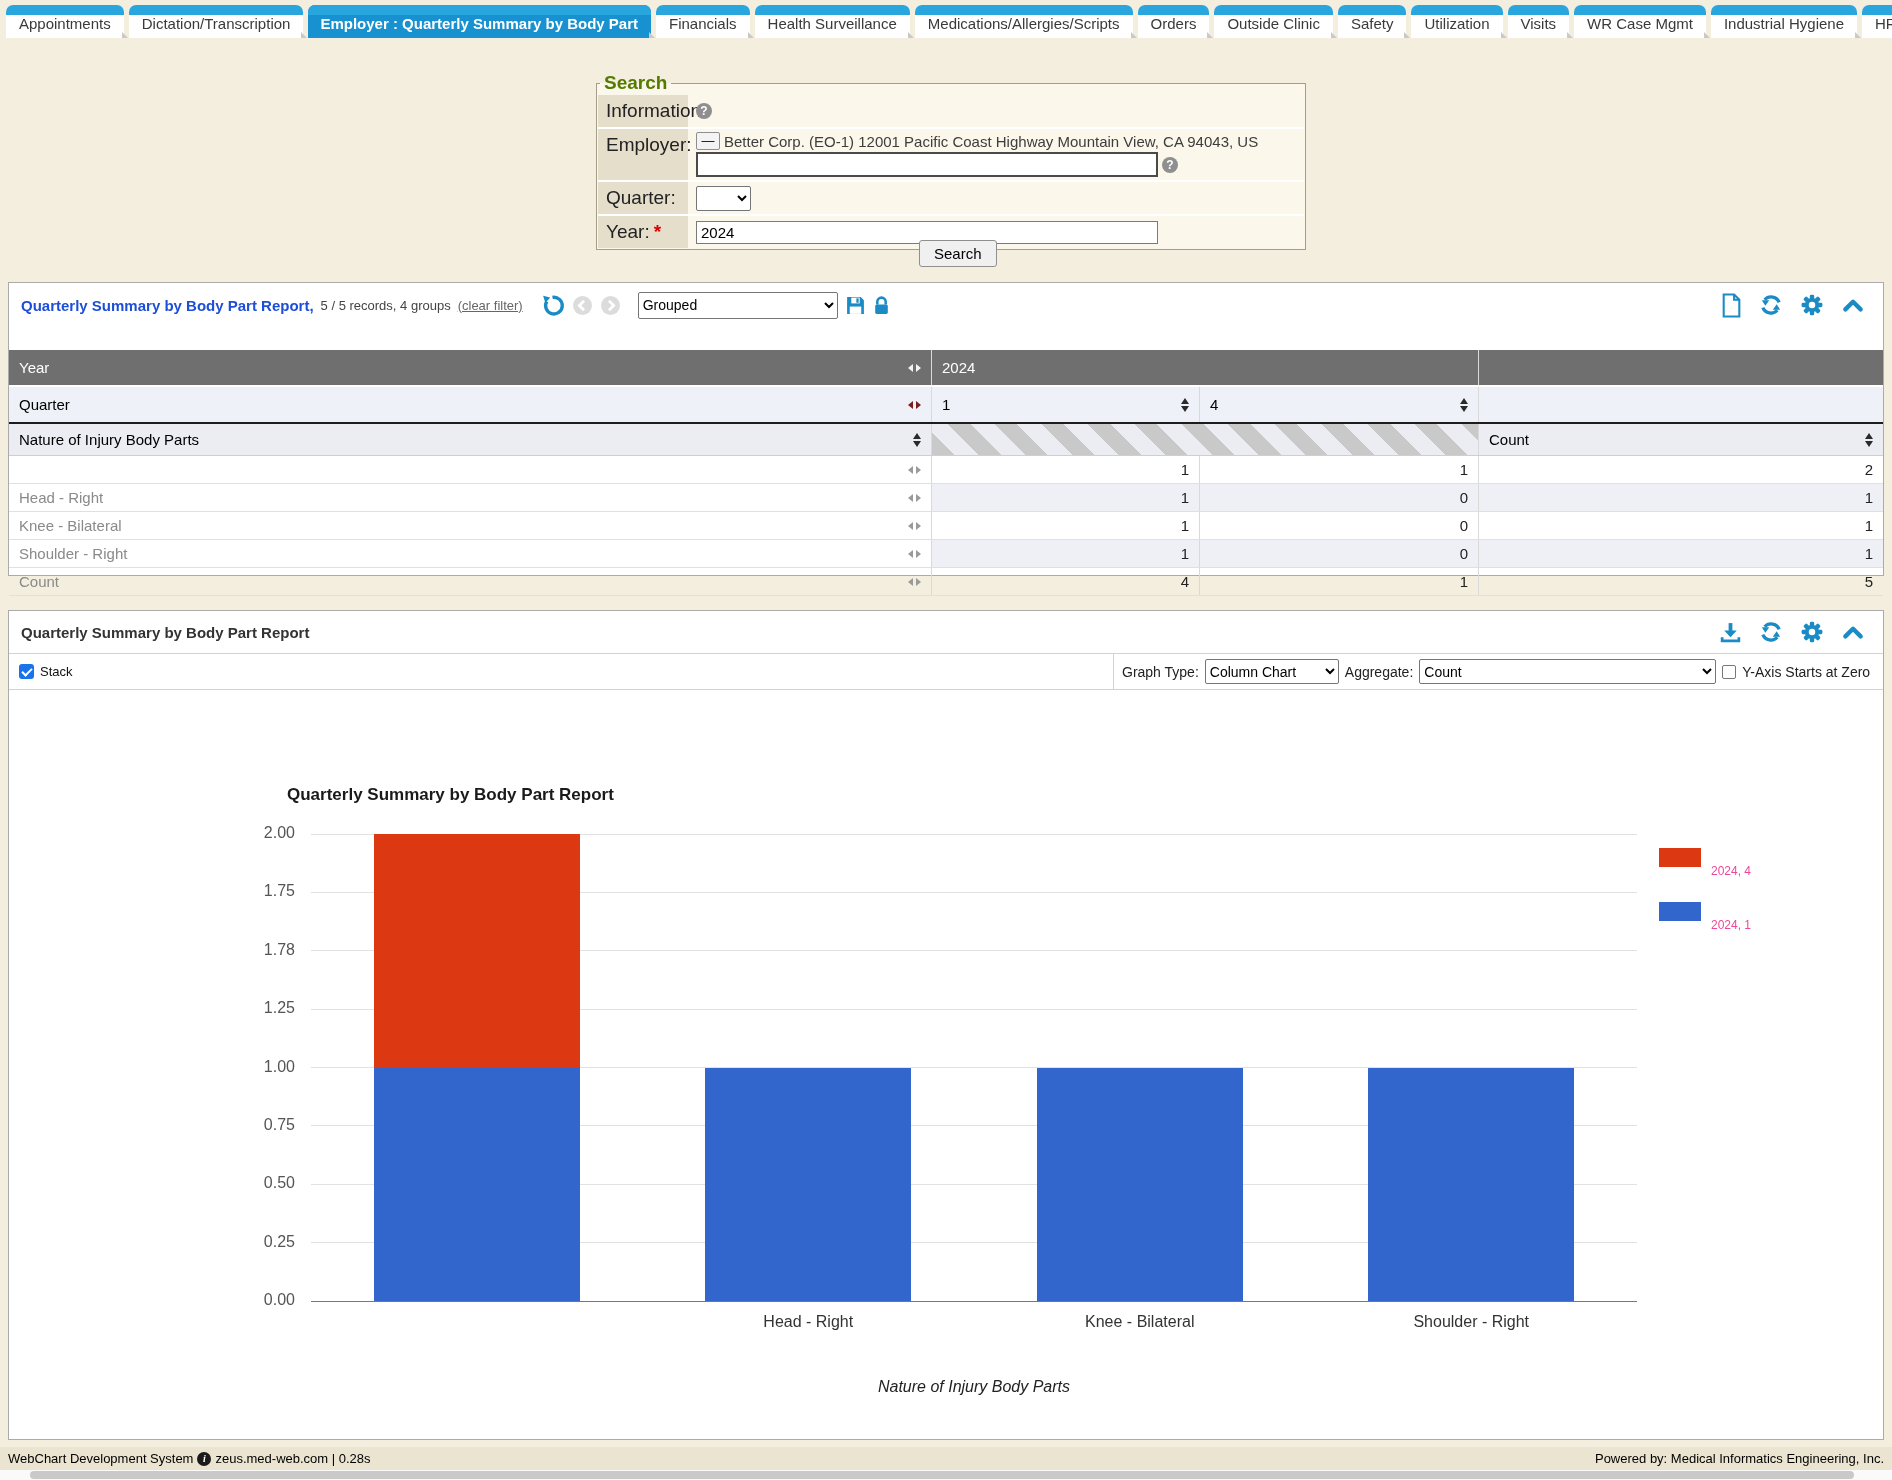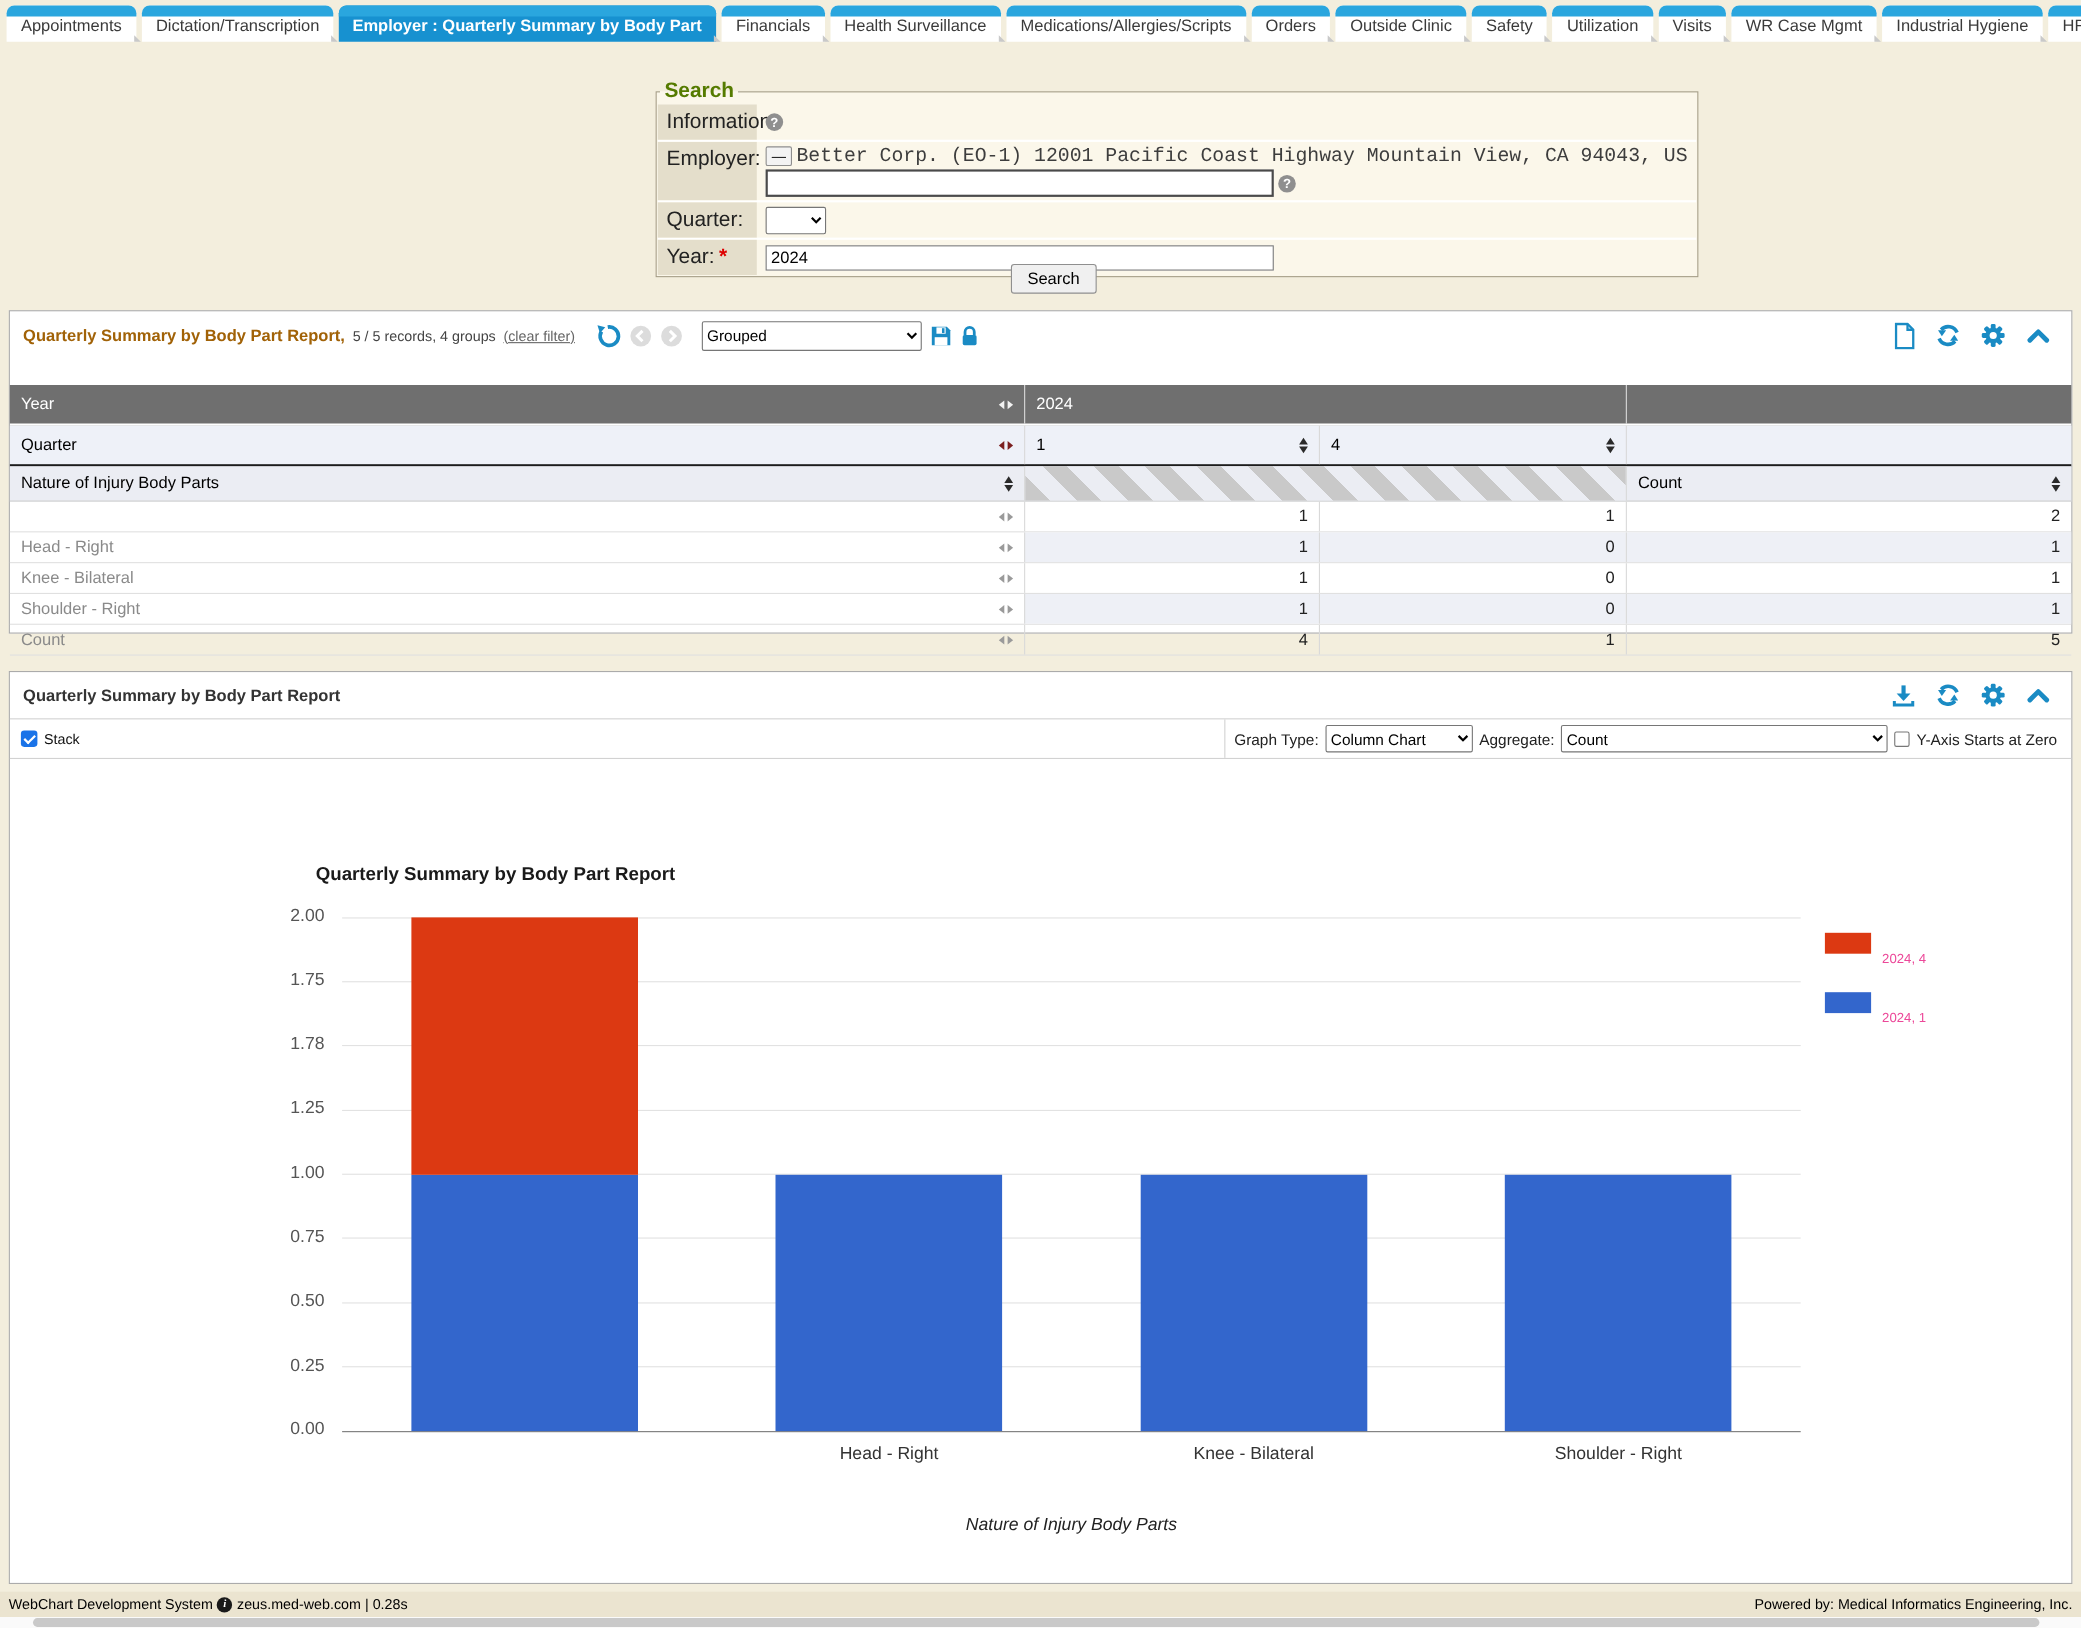--- a/index.html
+++ b/index.html
@@ -17,38 +17,38 @@
   
   .search-fieldset { position:absolute; left:596px; top:72px; width:710px; border:1px solid #a59d87; background:#fbf7ea; padding:1px; }
   .search-fieldset legend { font-size:19px; font-weight:bold; color:#557b00; padding:0 4px; margin-left:2px; }
   .srow { display:flex; border-bottom:2px solid #fff; align-items:stretch; }
   .srow:last-child { border-bottom:none; }
   .slabel { flex:none; width:90px; background:#e4decb; padding:5px 4px 5px 8px; font-size:19px; color:#222; display:flex; align-items:flex-start; gap:4px; }
   .scontent { flex:1; padding:3px 8px; display:flex; align-items:center; gap:6px; min-height:26px; }
   .scontent.col { flex-direction:column; align-items:flex-start; gap:2px; }
   .emp-line { display:flex; align-items:center; gap:4px; width:100%; }
   .minus-btn { flex:none; width:24px; height:18px; border:1px solid #8e8e8e; background:#f3f3f3; border-radius:2px; font-size:13px; line-height:14px; text-align:center; cursor:pointer; }
-  .emp-text { font-size:18px; color:#3d3d3d; white-space:nowrap; overflow:hidden;font-family:Liberation Mono, monospace; }
+  .emp-text { font-size:15px; color:#3d3d3d; white-space:nowrap; overflow:hidden; }
   .emp-input { width:462px; height:25px; border:2px solid #4a4a4a; background:#fff; font-size:15px; padding:0 4px; font-family:inherit; }
   .year-input { width:462px; height:23px; border:1px solid #7a7a7a; background:#fff; font-size:15px; padding:0 4px; font-family:inherit; }
   select { font-family:inherit; font-size:14px; background:#fff; border:1px solid #767676; border-radius:2px; height:25px; }
   .quarter-select { width:55px; }
   .qicon { flex:none; width:16px; height:16px; border-radius:50%; background:#8f8f8f; color:#fff; display:inline-flex; align-items:center; justify-content:center; cursor:pointer; }
   .qicon::before { content:"?"; font-size:12px; font-weight:bold; }
   .req { color:#d00; font-weight:bold; }
   .search-btn { position:absolute; left:919px; top:240px; padding:4px 14px; font-size:15px; font-family:inherit;
                 border:1px solid #8f8f8f; background:#f0f0f0; border-radius:3px; cursor:pointer; }
 
   
   .panel { position:absolute; left:8px; width:1876px; background:#fff; border:1px solid #ababab; }
   .panel1 { top:282px; height:294px; }
   .panel2 { top:610px; height:830px; }
 
   .gridbar { height:44px; display:flex; align-items:center; padding:0 12px; gap:7px; }
-  .gridbar .gtitle { font-size:15px; font-weight:bold; color:#a16207; }
+  .gridbar .gtitle { font-size:15px; font-weight:bold; color:#1d4ed8; }
   .gridbar .grecords { font-size:13px; color:#444; }
   .gridbar .gclear { font-size:13px; color:#666; text-decoration:underline; cursor:pointer; }
   .view-select { width:200px; margin-left:10px; height:27px; }
   .iconbtn { background:none; border:none; padding:0; cursor:pointer; display:inline-flex; align-items:center; }
   .right-icons { margin-left:auto; display:flex; gap:17px; align-items:center; padding-right:6px; }
 
   
   .trow { display:grid; grid-template-columns:922px 268px 279px 1fr; }
   .trow > div { display:flex; align-items:center; font-size:15px; }
   .c-pad { padding:0 10px; }

